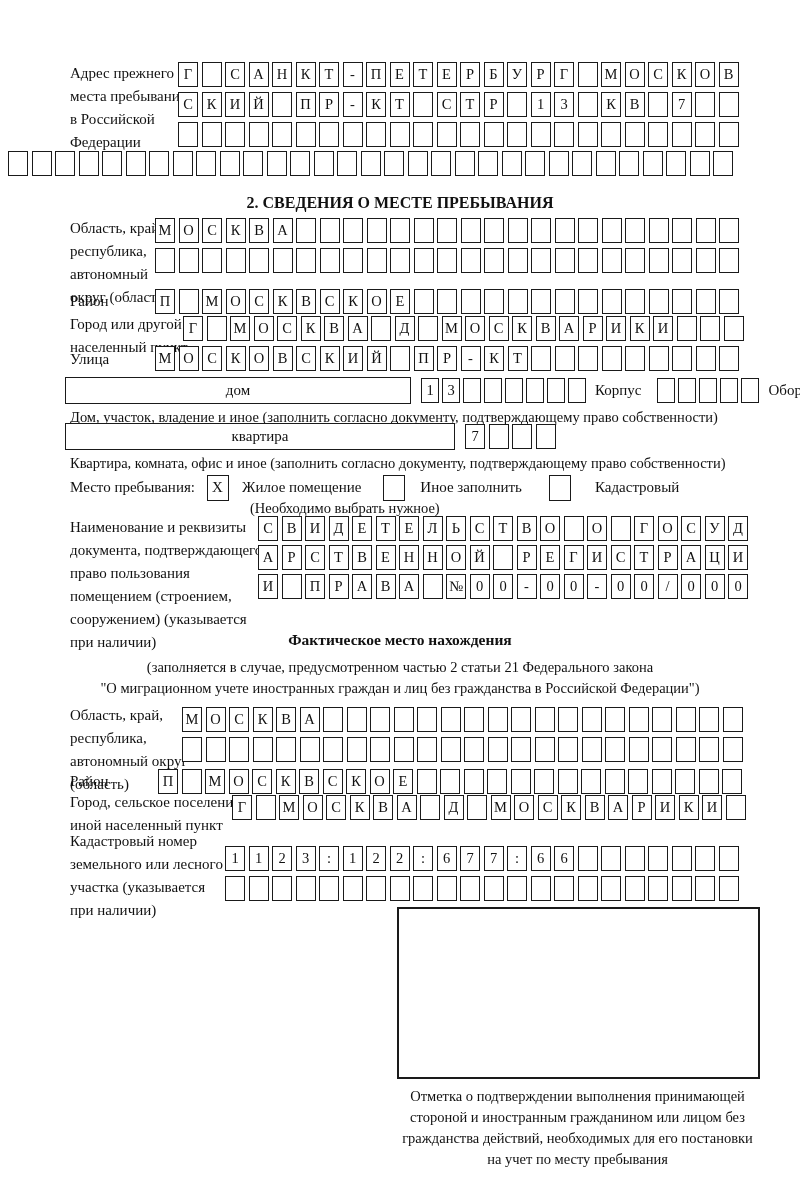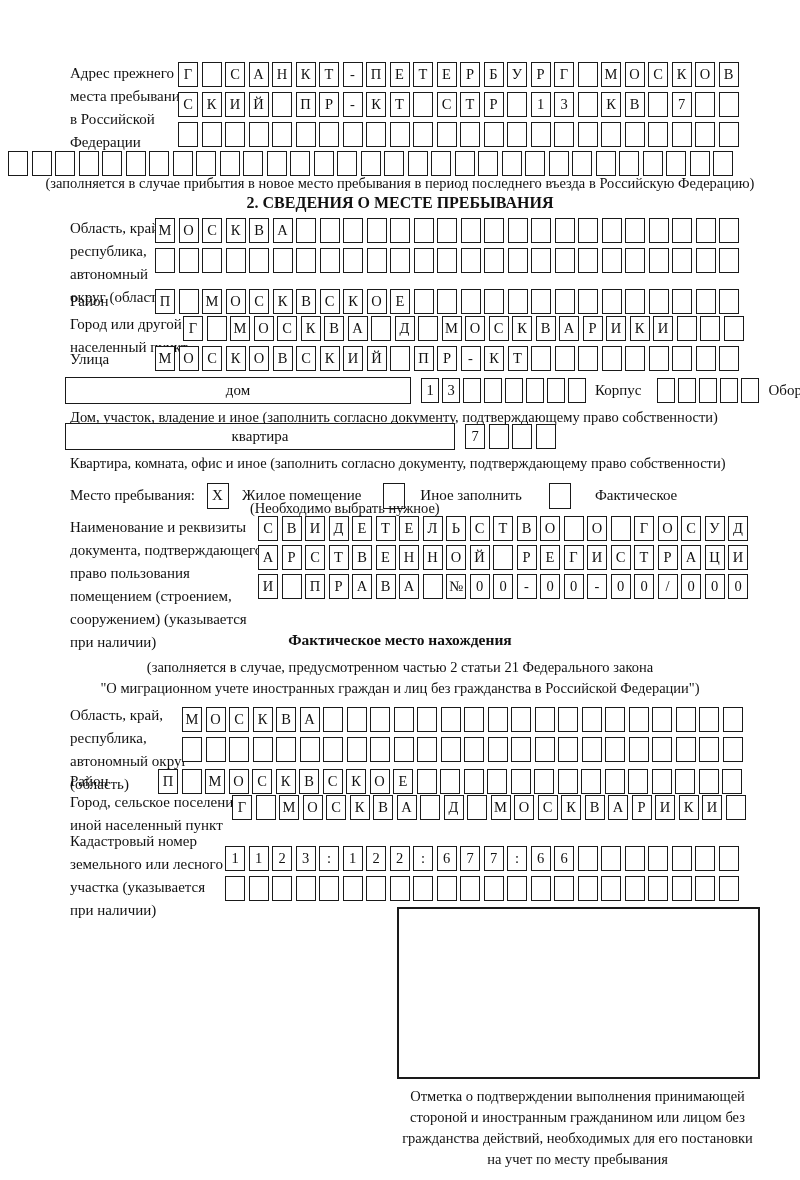--- a/index.html
+++ b/index.html
@@ -144,21 +144,20 @@
       <span class="cell"></span>
       <span class="cell"></span>
       <span class="cell"></span>
       <span class="cell"></span>
       <span class="cell"></span>
       <span class="cell"></span>
       <span class="cell"></span>
       <span class="cell"></span>
       <span class="cell"></span>
     </div>
-  <div class="abs caption center" style="top:173px;">(заполняется в случае прибытия в новое место пребывания в период последнего въезда в Российскую Федерацию)</div>
 
   <div class="abs bold center" style="top:194px;font-size:16px;">2. СВЕДЕНИЯ О МЕСТЕ ПРЕБЫВАНИЯ</div>
 
   <div class="abs label" style="left:70px;top:217px;width:125px;">Область, край,
 республика,
 автономный
 округ (область)</div>
   <div class="row" style="left:155px;top:218px;">
       <span class="cell">М</span>
       <span class="cell">О</span>
@@ -335,28 +334,28 @@
     <span style="width:3px;flex:0 0 auto;"></span>
     <span style="display:flex;gap:3.5px;">
         <span class="cell">7</span>
         <span class="cell"></span>
         <span class="cell"></span>
         <span class="cell"></span>
       </span>
   </div>
   <div class="abs caption" style="left:70px;top:453px;">Квартира, комната, офис и иное (заполнить согласно документу, подтверждающему право собственности)</div>
 
-  <div class="row" style="left:70px;top:474px;align-items:center;margin-top:8px;">
+  <div class="row" style="left:70px;top:474px;align-items:center;">
     <span class="inline-lbl">Место пребывания:</span>
     <span class="cbox" style="margin-left:8px;">X</span>
     <span class="inline-lbl" style="margin-left:10px;">Жилое помещение</span>
     <span class="cbox" style="margin-left:18px;"></span>
     <span class="inline-lbl" style="margin-left:12px;">Иное заполнить</span>
     <span class="cbox" style="margin-left:24px;"></span>
-    <span class="inline-lbl" style="margin-left:20px;">Фактическое</span>
+    <span class="inline-lbl" style="margin-left:20px;">Кадастровый</span>
   </div>
   <div class="abs caption" style="left:250px;top:498px;width:360px;text-align:left;">(Необходимо выбрать нужное)</div>
 
   <div class="abs label" style="left:70px;top:516px;width:200px;">Наименование и реквизиты
 документа, подтверждающего
 право пользования
 помещением (строением,
 сооружением) (указывается
 при наличии)</div>
   <div class="row" style="left:258px;top:516px;">

